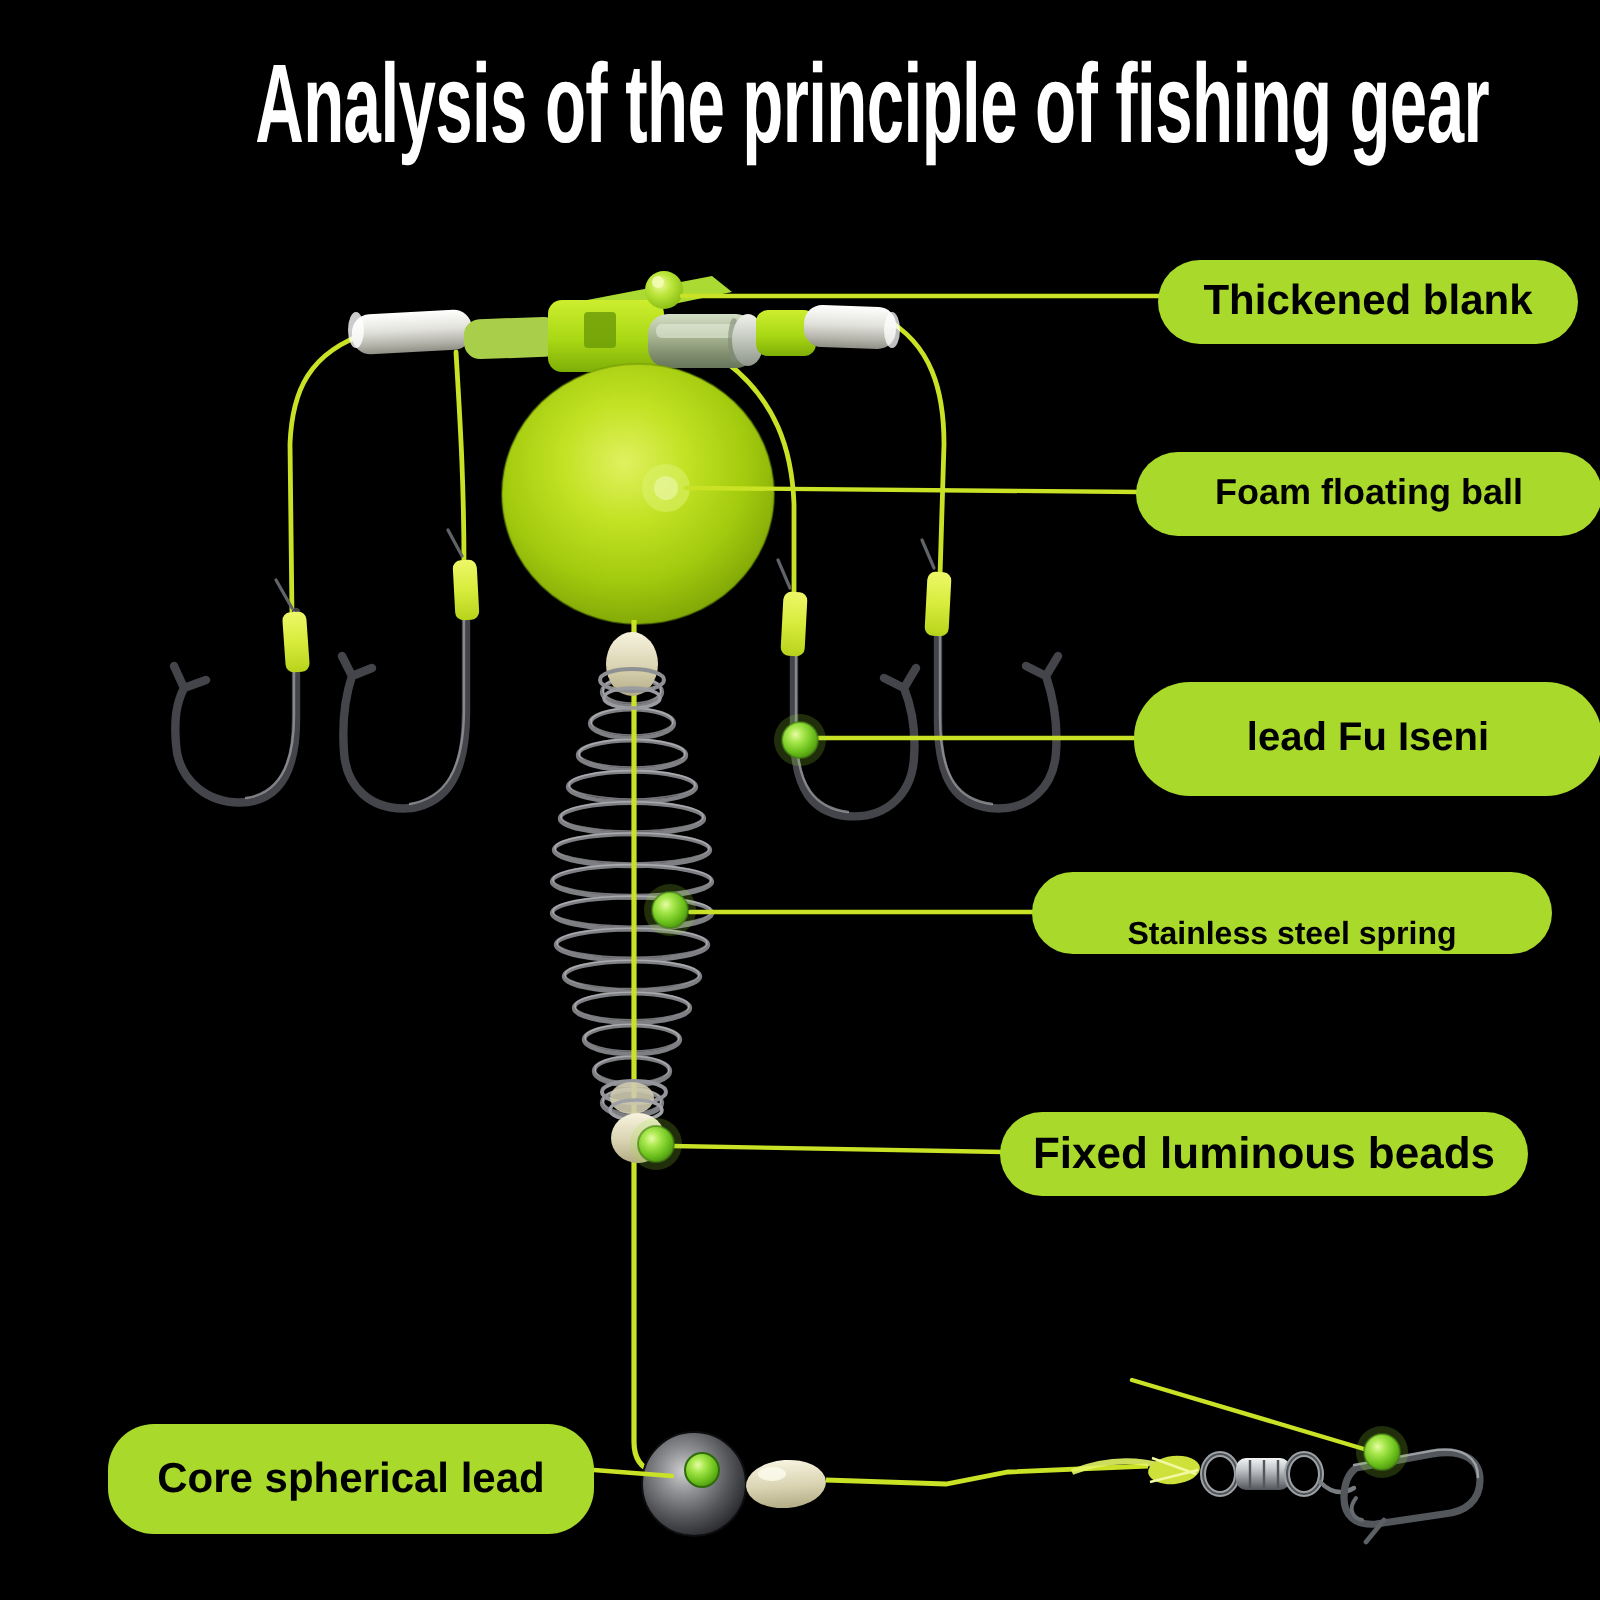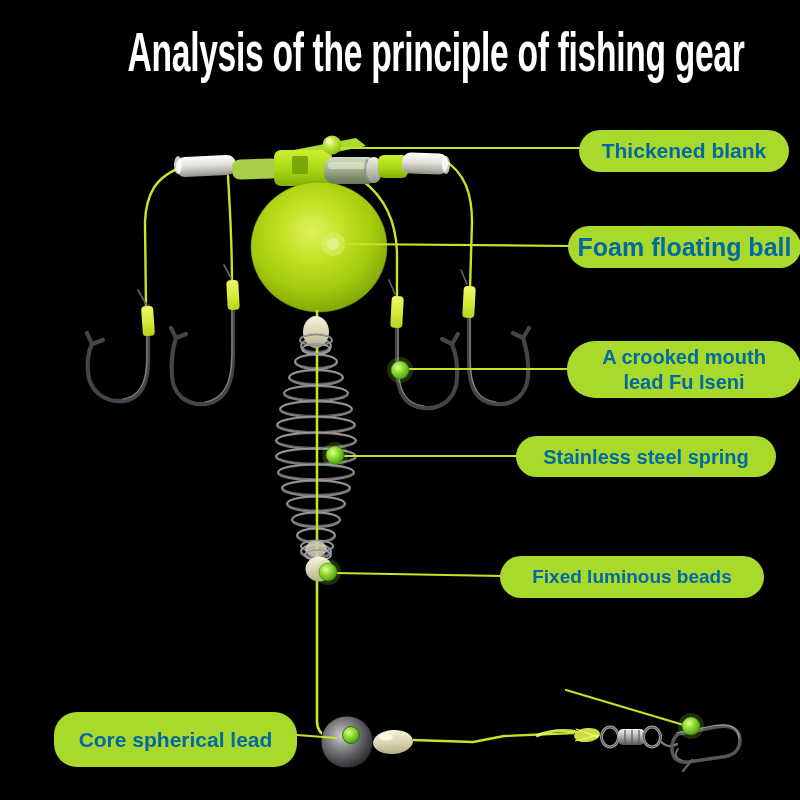--- a/index.html
+++ b/index.html
@@ -6,29 +6,29 @@
   #stage{position:relative;width:800px;height:800px;background:#000;overflow:hidden;
          font-family:"Liberation Sans",sans-serif;margin-left:36px;}
   
   #title{position:absolute;top:16px;left:0;width:800px;height:70px;
          display:flex;align-items:center;justify-content:center;}
   #title span{display:inline-block;white-space:nowrap;color:#fff;font-weight:700;
          font-size:56px;letter-spacing:-.5px;transform:scaleX(.60);transform-origin:center;}
   
   #rig{position:absolute;left:0;top:0;}
   
-  .pill{position:absolute;background:#a9d92a;color:#0369a1;font-weight:700;
+  .pill{position:absolute;background:#a9d92a;color:#000000;font-weight:700;
         display:flex;flex-direction:column;align-items:center;justify-content:center;
         text-align:center;line-height:1.2;}
   .pill span{display:block;}
   #lbl-thickened{left:543px;top:130px;width:210px;height:42px;border-radius:21px;font-size:21px;}
-  #lbl-foam{left:532px;top:226px;width:233px;height:42px;border-radius:21px;font-size:25px;}
+  #lbl-foam{left:532px;top:226px;width:233px;height:42px;border-radius:21px;font-size:18px;}
   #lbl-crooked{left:531px;top:341px;width:234px;height:57px;border-radius:28px;font-size:20px;line-height:25px;}
-  #lbl-spring{left:480px;top:436px;width:260px;height:41px;border-radius:21px;font-size:20px;}
-  #lbl-beads{left:464px;top:556px;width:264px;height:42px;border-radius:21px;font-size:19px;}
+  #lbl-spring{left:480px;top:436px;width:260px;height:41px;border-radius:21px;font-size:16px;justify-content:flex-end;}
+  #lbl-beads{left:464px;top:556px;width:264px;height:42px;border-radius:21px;font-size:22px;}
   #lbl-quickpin{left:348px;top:667px;width:184px;height:44px;border-radius:22px;font-size:21px;}
   #lbl-lead{left:18px;top:712px;width:243px;height:55px;border-radius:23px;font-size:21px;}
 </style>
 </head>
 <body>
 
 <div id="stage">
 
   <svg id="rig" width="800" height="800" viewBox="0 0 800 800">
     <defs>
@@ -263,21 +263,20 @@
     <span>Analysis of the principle of fishing gear</span>
   </div>
 
   <div class="pill" id="lbl-thickened">
     <span>Thickened blank</span>
   </div>
   <div class="pill" id="lbl-foam">
     <span>Foam floating ball</span>
   </div>
   <div class="pill" id="lbl-crooked">
-    <span>A crooked mouth</span>
     <span>lead Fu Iseni</span>
   </div>
   <div class="pill" id="lbl-spring">
     <span>Stainless steel spring</span>
   </div>
   <div class="pill" id="lbl-beads">
     <span>Fixed luminous beads</span>
   </div>
   <div class="pill" id="lbl-lead">
     <span>Core spherical lead</span>

